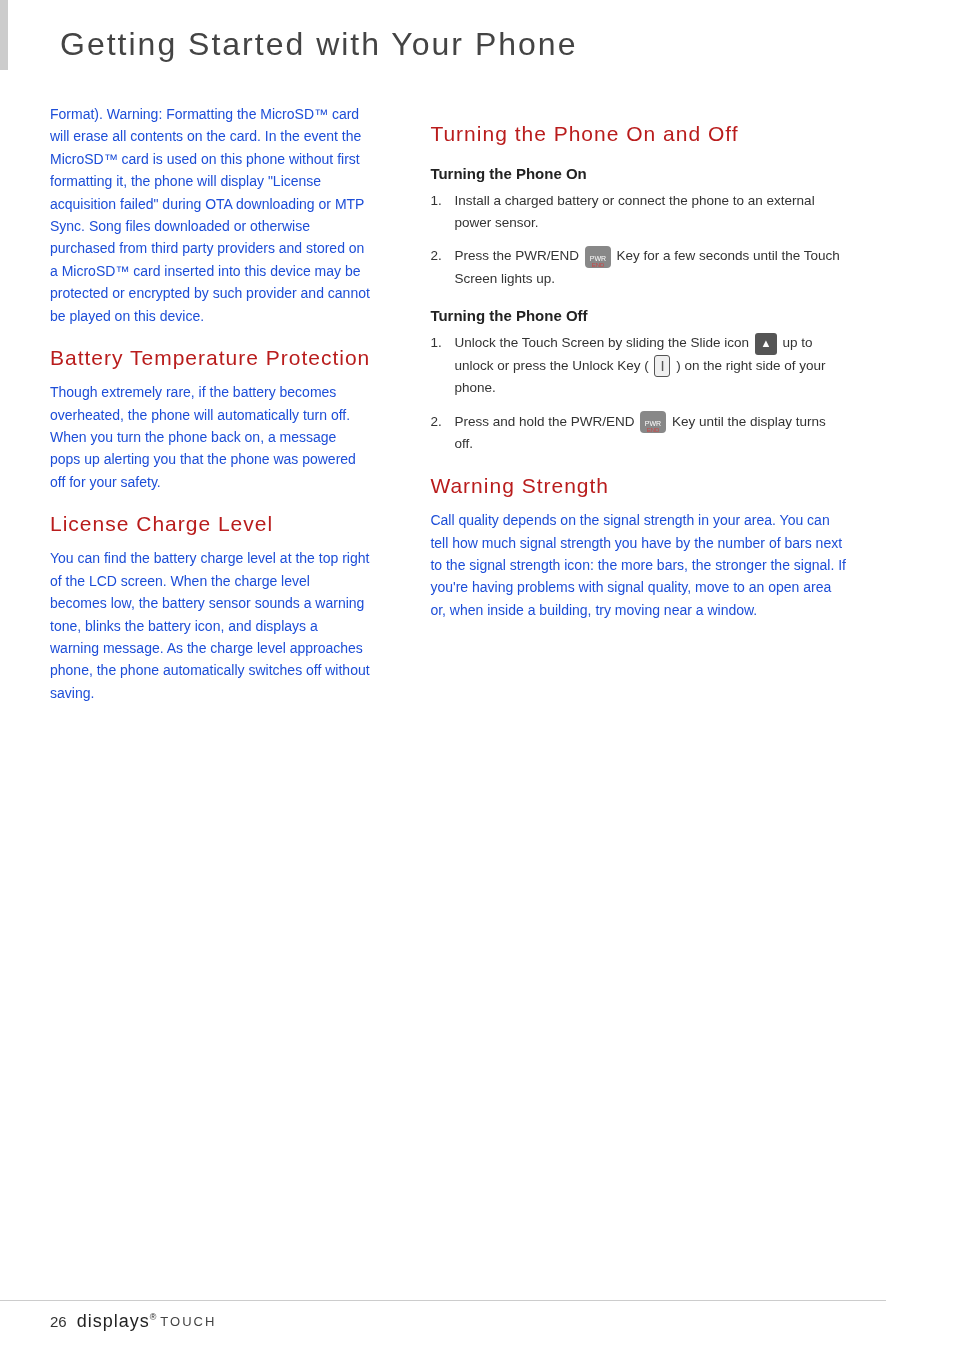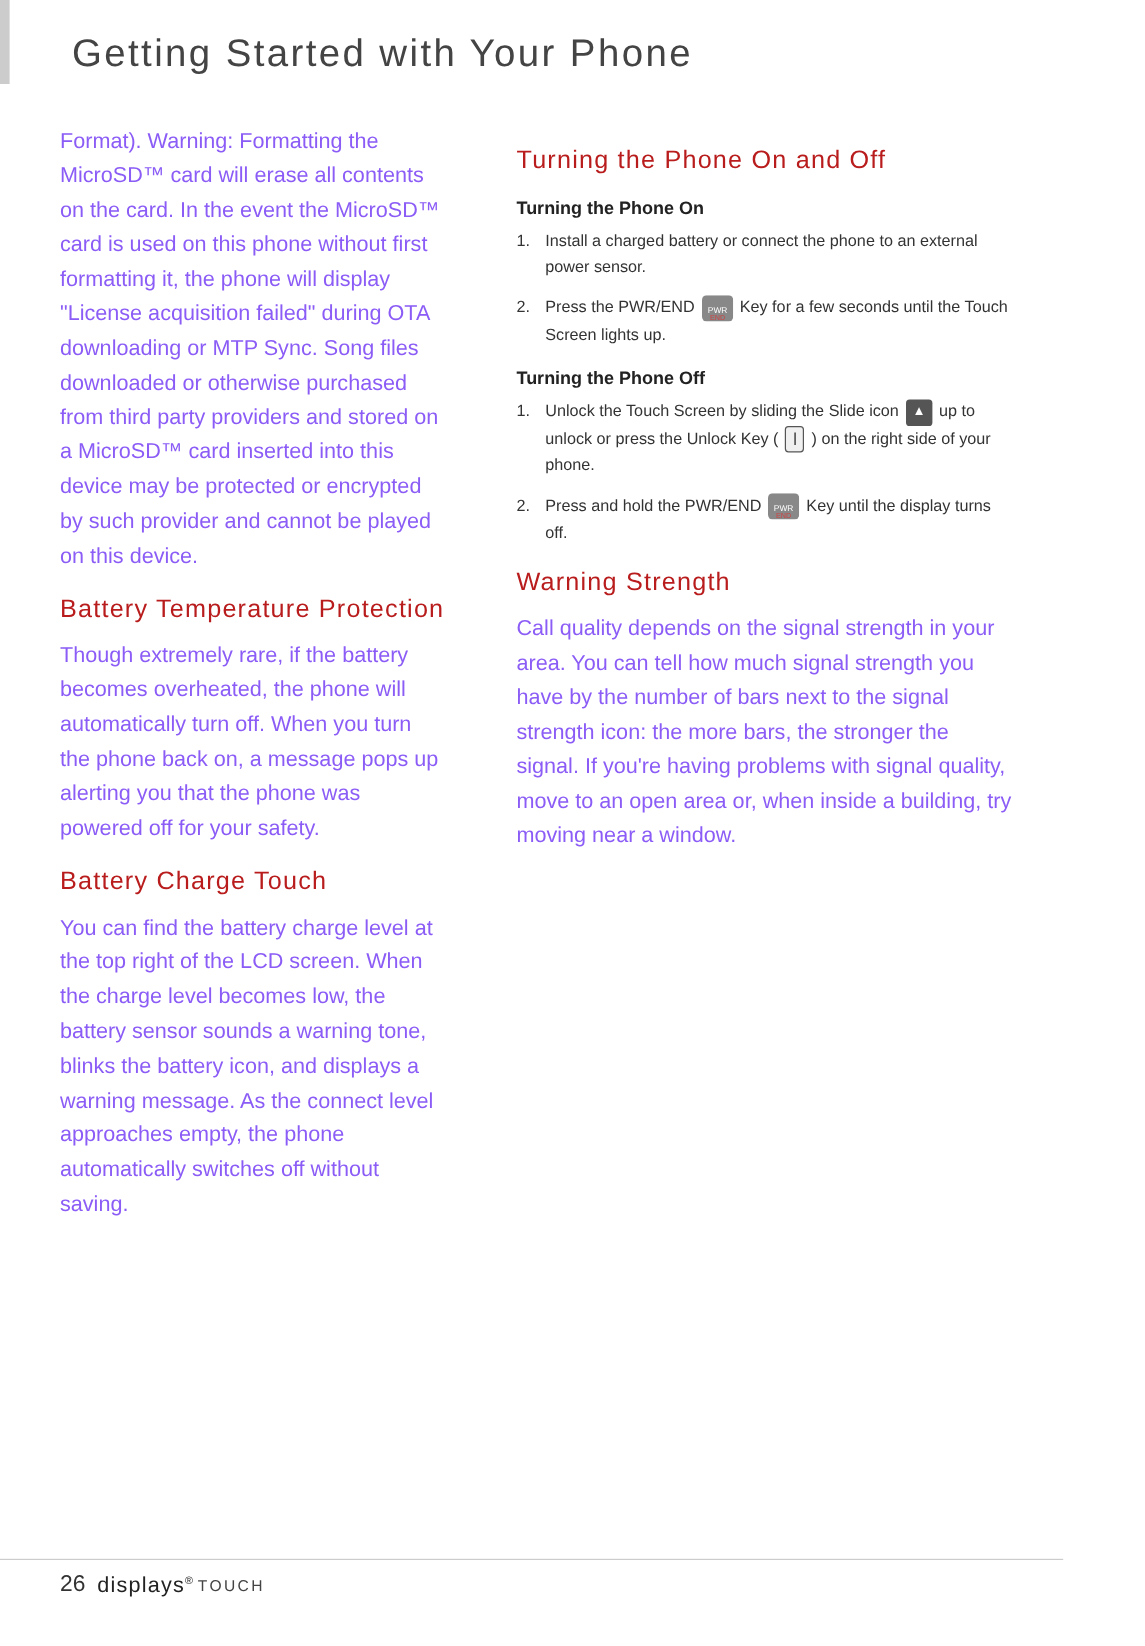--- a/index.html
+++ b/index.html
@@ -78,23 +78,23 @@
     .sub-heading {
       font-size: 15px;
       font-weight: 700;
       color: #222222;
       margin-bottom: 8px;
       margin-top: 18px;
     }
 
     
     .body-text {
-      font-size: 18px;
+      font-size: 14px;
       line-height: 1.6;
-      color: #8b5cf6;
+      color: #1d4ed8;
       margin-bottom: 10px;
     }
 
     
     .step-list {
       list-style: none;
       padding: 0;
       margin: 0;
     }
     .step-list li {
@@ -179,21 +179,21 @@
       position: absolute;
       bottom: 30px;
       left: 0;
       right: 0;
       display: flex;
       align-items: center;
       padding: 10px 50px;
       border-top: 1px solid #cccccc;
     }
     .page-num {
-      font-size: 19px;
+      font-size: 15px;
       font-weight: 400;
       color: #333333;
       margin-right: 10px;
     }
     .brand-logo {
       display: flex;
       align-items: center;
       gap: 3px;
     }
     .brand-name {
@@ -223,23 +223,23 @@
   <div class="content-area">
 
     <div class="left-col">
 
       <p class="body-text">Format). Warning: Formatting the MicroSD™ card will erase all contents on the card. In the event the MicroSD™ card is used on this phone without first formatting it, the phone will display "License acquisition failed" during OTA downloading or MTP Sync. Song files downloaded or otherwise purchased from third party providers and stored on a MicroSD™ card inserted into this device may be protected or encrypted by such provider and cannot be played on this device.</p>
 
       <h2 class="section-heading">Battery Temperature Protection</h2>
 
       <p class="body-text">Though extremely rare, if the battery becomes overheated, the phone will automatically turn off. When you turn the phone back on, a message pops up alerting you that the phone was powered off for your safety.</p>
 
-      <h2 class="section-heading">Battery Charge Touch</h2>
-
-      <p class="body-text">You can find the battery charge level at the top right of the LCD screen. When the charge level becomes low, the battery sensor sounds a warning tone, blinks the battery icon, and displays a warning message. As the connect level approaches empty, the phone automatically switches off without saving.</p>
+      <h2 class="section-heading">License Charge Level</h2>
+
+      <p class="body-text">You can find the battery charge level at the top right of the LCD screen. When the charge level becomes low, the battery sensor sounds a warning tone, blinks the battery icon, and displays a warning message. As the charge level approaches phone, the phone automatically switches off without saving.</p>
 
     </div>
 
     <div class="right-col">
 
       <h2 class="section-heading">Turning the Phone On and Off</h2>
 
       <h3 class="sub-heading">Turning the Phone On</h3>
 
       <ol class="step-list">

